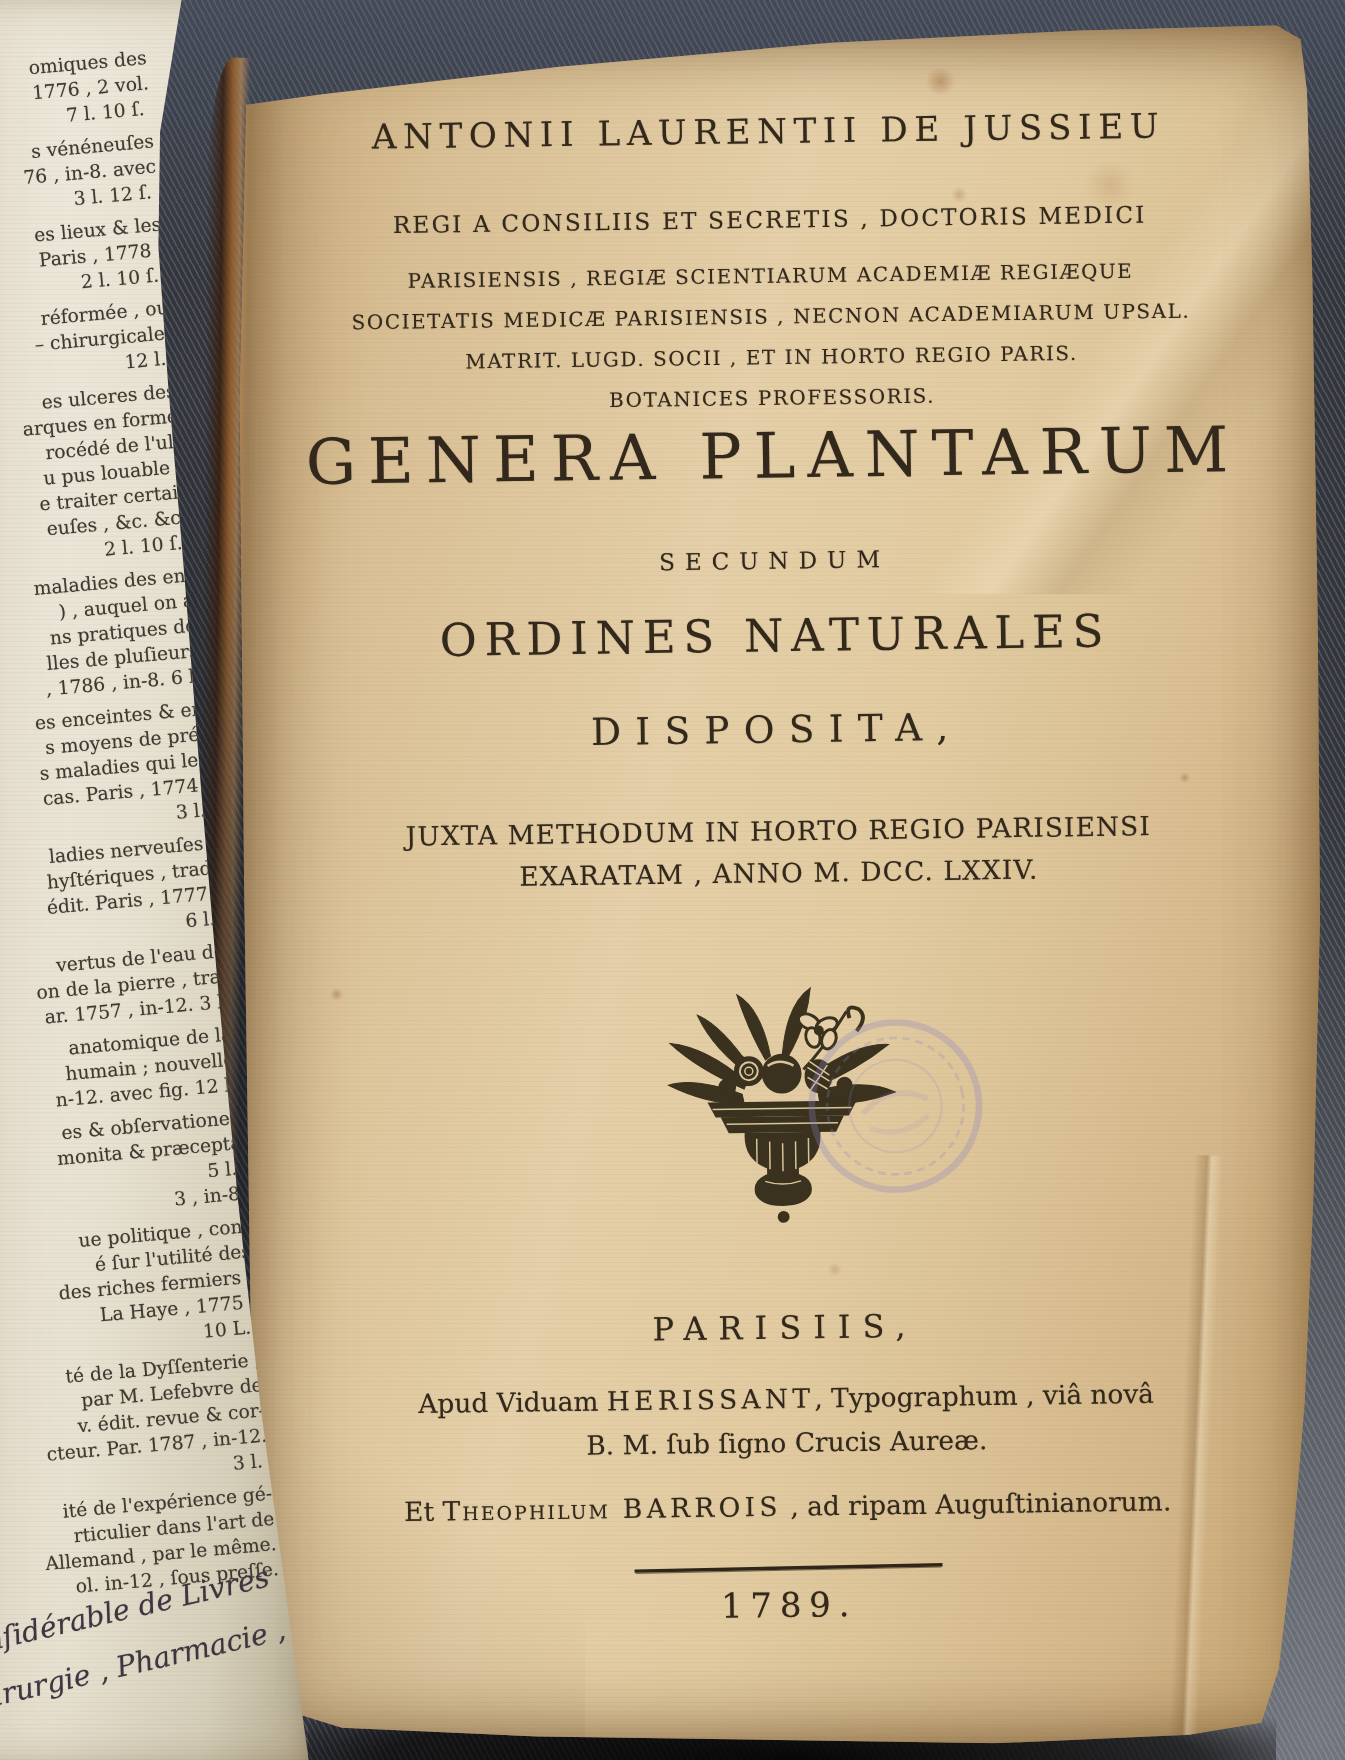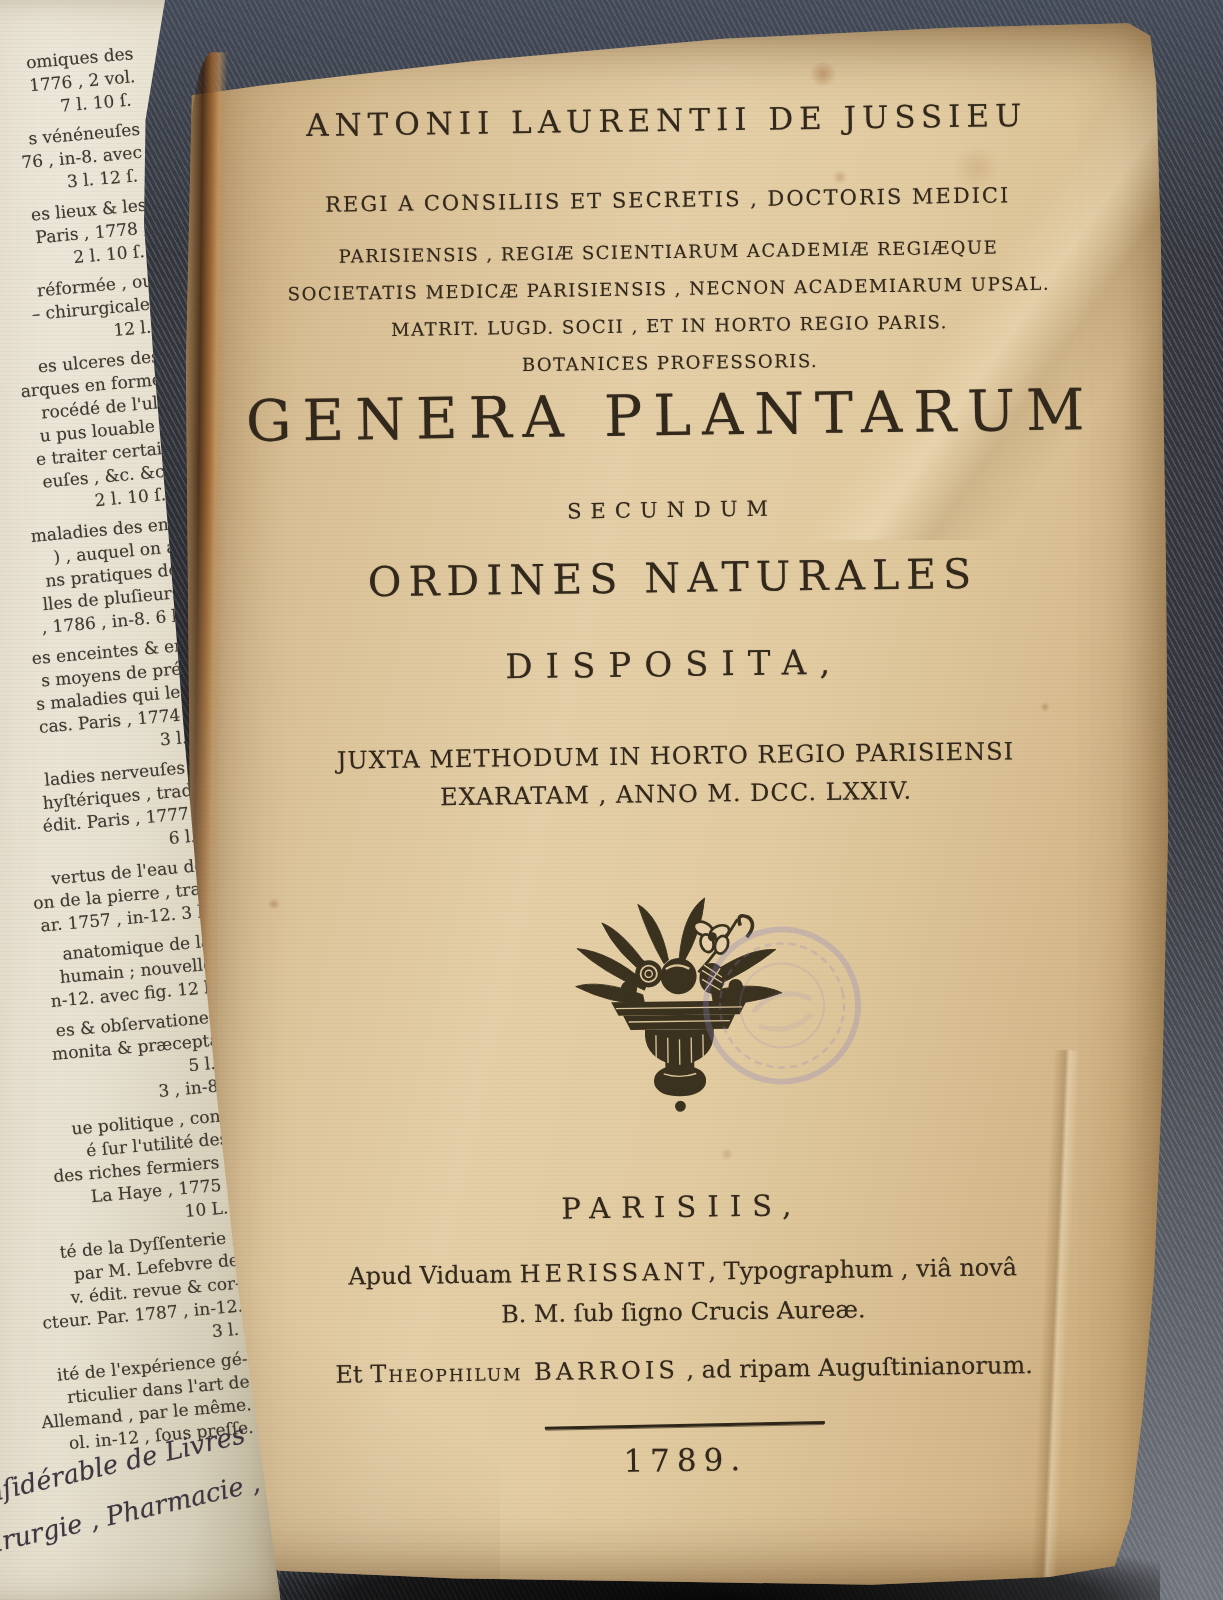--- a/index.html
+++ b/index.html
@@ -15,21 +15,21 @@
   .fabric::after{content:"";position:absolute;inset:0;
     background:
       radial-gradient(ellipse at 98% 99%, rgba(190,196,206,.45), transparent 38%),
       linear-gradient(180deg, rgba(96,108,132,.38), transparent 16%),
       radial-gradient(ellipse at 0% 60%, rgba(0,0,0,.45), transparent 45%);}
 
   .under-shadow{position:absolute;left:280px;top:1542px;width:880px;height:58px;z-index:3;
     background:radial-gradient(ellipse at 50% 100%, rgba(4,3,2,.95), rgba(4,3,2,.65) 60%, transparent 85%);}
 
   
-  .title-page{position:absolute;left:180px;top:20px;width:988px;height:1568px;z-index:4;
+  .title-page{position:absolute;left:212px;top:20px;width:988px;height:1568px;z-index:4;
     background:
       repeating-linear-gradient(0deg, rgba(125,95,55,.05) 0 1px, transparent 1px 4px),
       linear-gradient(103deg,#c4a678 0%,#d9bf95 16%,#e4cfa8 40%,#e2cba1 58%,#d4b88b 84%,#c3a26f 100%);
     clip-path:polygon(1.2% 4.8%, 8% 4.2%, 30% 2.6%, 55% 1.2%, 78% .5%, 96% .2%,
       98.2% 1%, 98.8% 4%, 99.3% 15%, 99.8% 35%, 100% 52%, 99.4% 68%, 98.6% 80%,
       97.4% 89%, 96.2% 95.5%, 94.6% 98.6%, 88% 99.3%, 70% 99.8%, 50% 99.6%,
       28% 99.4%, 10% 98.9%, 3.4% 97.6%, 2.4% 92%, 1.6% 75%, 1% 50%, .6% 22%);}
   .abs-fill{position:absolute;inset:0;}
   .tp-vignette{box-shadow:
       inset 0 0 90px rgba(105,72,35,.22),

